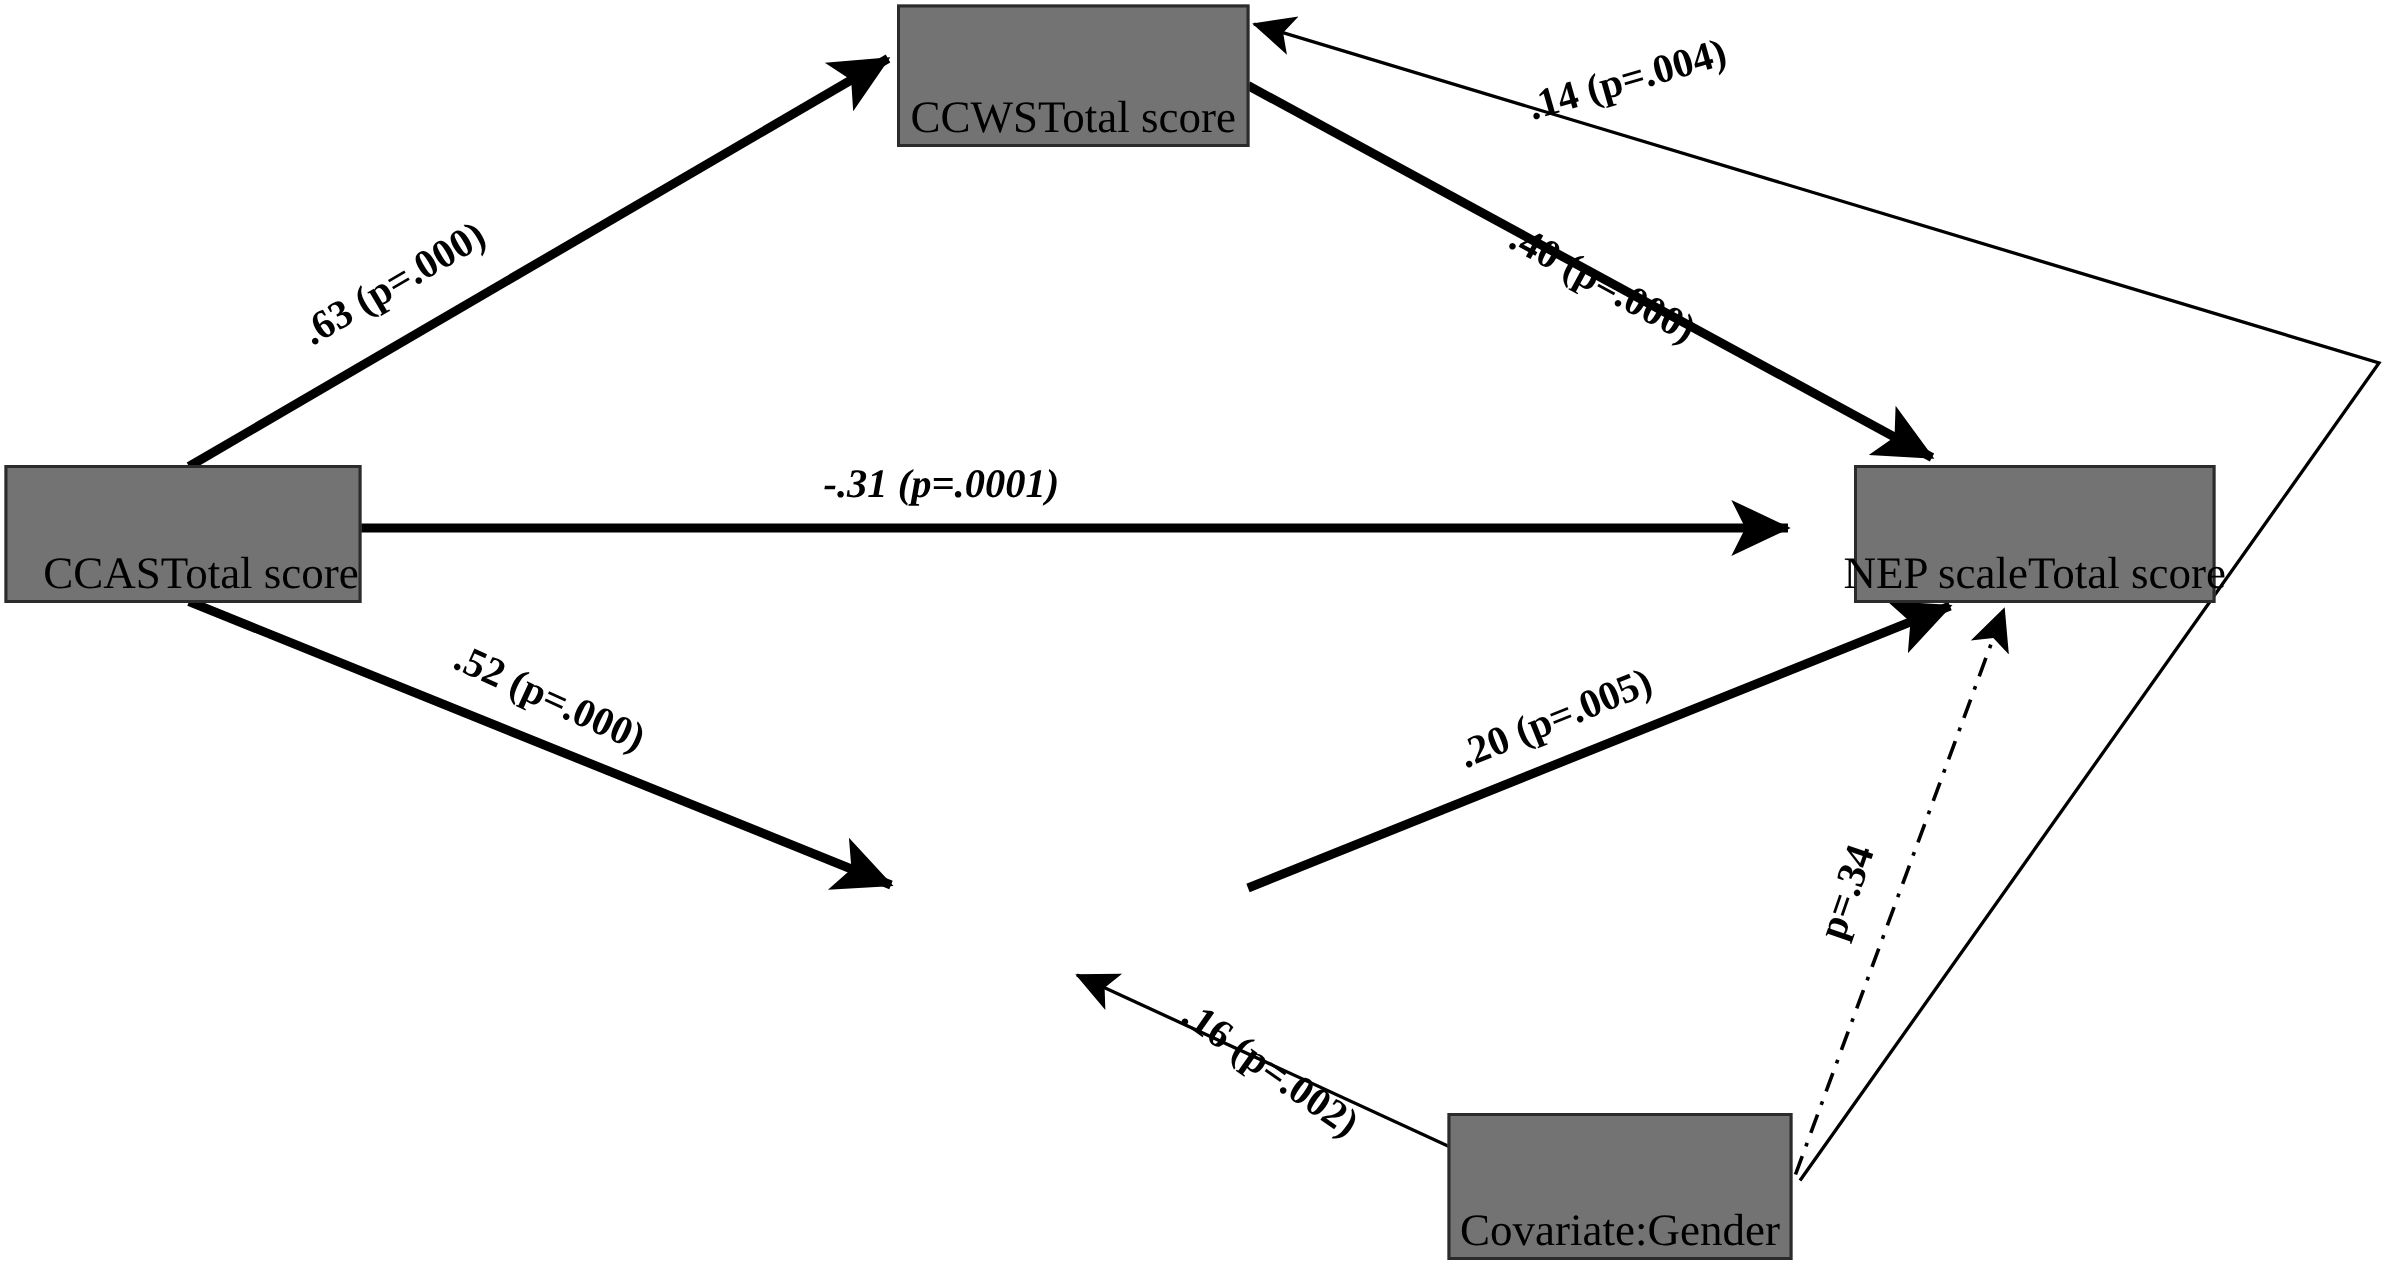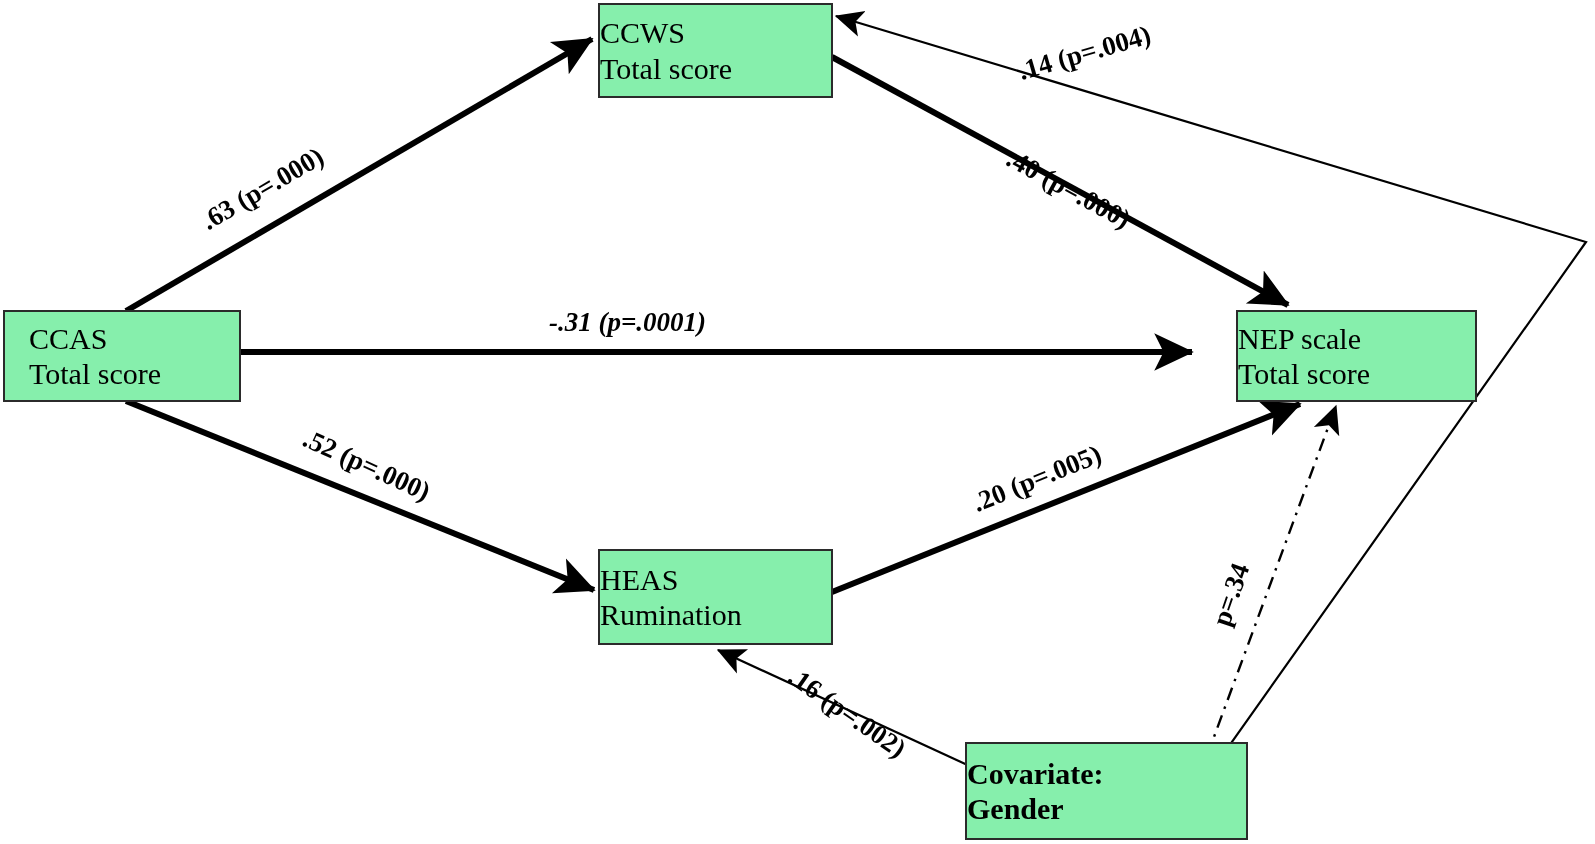--- a/index.html
+++ b/index.html
@@ -19,24 +19,24 @@
     position: absolute;
     left: 0;
     top: 0;
     width: 1595px;
     height: 844px;
   }
   .node-box {
     position: absolute;
     box-sizing: border-box;
     border: 2px solid #2b2b2b;
-    background: #86efac;
+    background: #737373;
     display: flex;
-    flex-direction: column;
-    align-items: flex-start;
+    flex-direction: row;
+    align-items: flex-end;
     justify-content: center;
     font-family: "Liberation Serif", "DejaVu Serif", serif;
     font-size: 30px;
     line-height: 1.18;
     color: #000000;
     z-index: 5;
   }
   .node-box .line2 { white-space: nowrap; }
   .node-box .line1 { white-space: nowrap; }
   .edge-label {
@@ -88,31 +88,27 @@
   <div class="node-box" style="left:3px; top:310px; width:238px; height:92px;padding-left:24px;">
     <span class="line1">CCAS</span>
     <span class="line2">Total score</span>
   </div>
 
   <div class="node-box" style="left:598px; top:3px; width:235px; height:95px;">
     <span class="line1">CCWS</span>
     <span class="line2">Total score</span>
   </div>
 
-  <div class="node-box" style="left:598px; top:549px; width:235px; height:96px;">
-    <span class="line1">HEAS</span>
-    <span class="line2">Rumination</span>
-  </div>
 
   <div class="node-box" style="left:1236px; top:310px; width:241px; height:92px;">
     <span class="line1">NEP scale</span>
     <span class="line2">Total score</span>
   </div>
 
-  <div class="node-box" style="left:965px; top:742px; width:283px; height:98px;font-weight:bold;">
+  <div class="node-box" style="left:965px; top:742px; width:230px; height:98px;">
     <span class="line1">Covariate:</span>
     <span class="line2">Gender</span>
   </div>
 
   <div class="edge-label" style="left:196px; top:210px; transform: rotate(-30.3deg);">.63 (p=.000)</div>
 
   <div class="edge-label" style="left:1015px; top:57px; transform: rotate(-16deg);">.14 (p=.004)</div>
 
   <div class="edge-label" style="left:1016px; top:143px; transform: rotate(28.5deg);">.40 (p=.000)</div>
 

